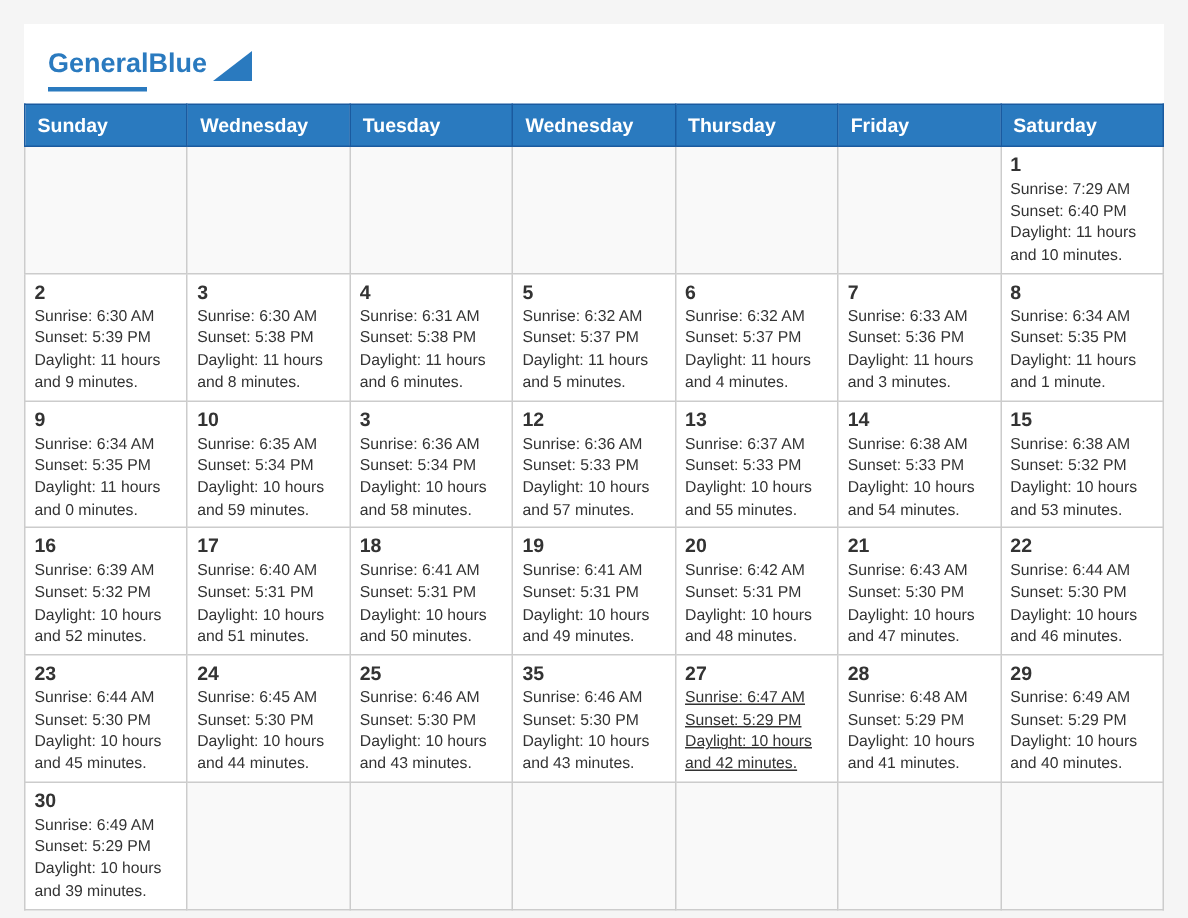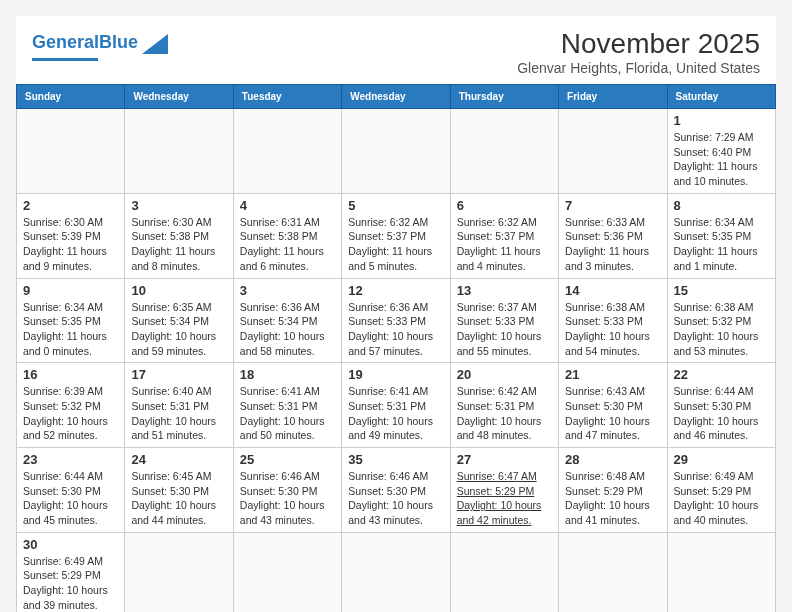--- a/index.html
+++ b/index.html
@@ -55,21 +55,21 @@
       color: #555;
     }
     .calendar {
       width: 100%;
       border-collapse: collapse;
       border: 1px solid #ccc;
     }
     .calendar th {
       background: #2a7abf;
       color: #fff;
-      font-size: 10px;
+      font-size: 13px;
       font-weight: bold;
       text-align: left;
       padding: 6px 8px;
       border: 1px solid #1a5a9f;
     }
     .calendar td {
       width: 14.28%;
       vertical-align: top;
       border: 1px solid #ccc;
       padding: 4px 6px;
@@ -103,24 +103,20 @@
       <div style="display:flex;align-items:center;">
         <span class="logo-text">
           <span>General</span><span style="color:#2a7abf;">Blue</span>
         </span>
         <svg width="30" height="26" style="margin-left:2px;margin-top:2px;">
           <polygon points="2,24 28,4 28,24" fill="#2a7abf"></polygon>
         </svg>
       </div>
       <div class="logo-line"></div>
     </div>
-    <div class="title-block">
-      <div class="month-title">November 2025</div>
-      <div class="location">Glenvar Heights, Florida, United States</div>
-    </div>
   </div>
 
   <table class="calendar">
     <thead>
       <tr>
       <th>Sunday</th>
           <th>Wednesday</th>
           <th>Tuesday</th>
           <th>Wednesday</th>
           <th>Thursday</th>

